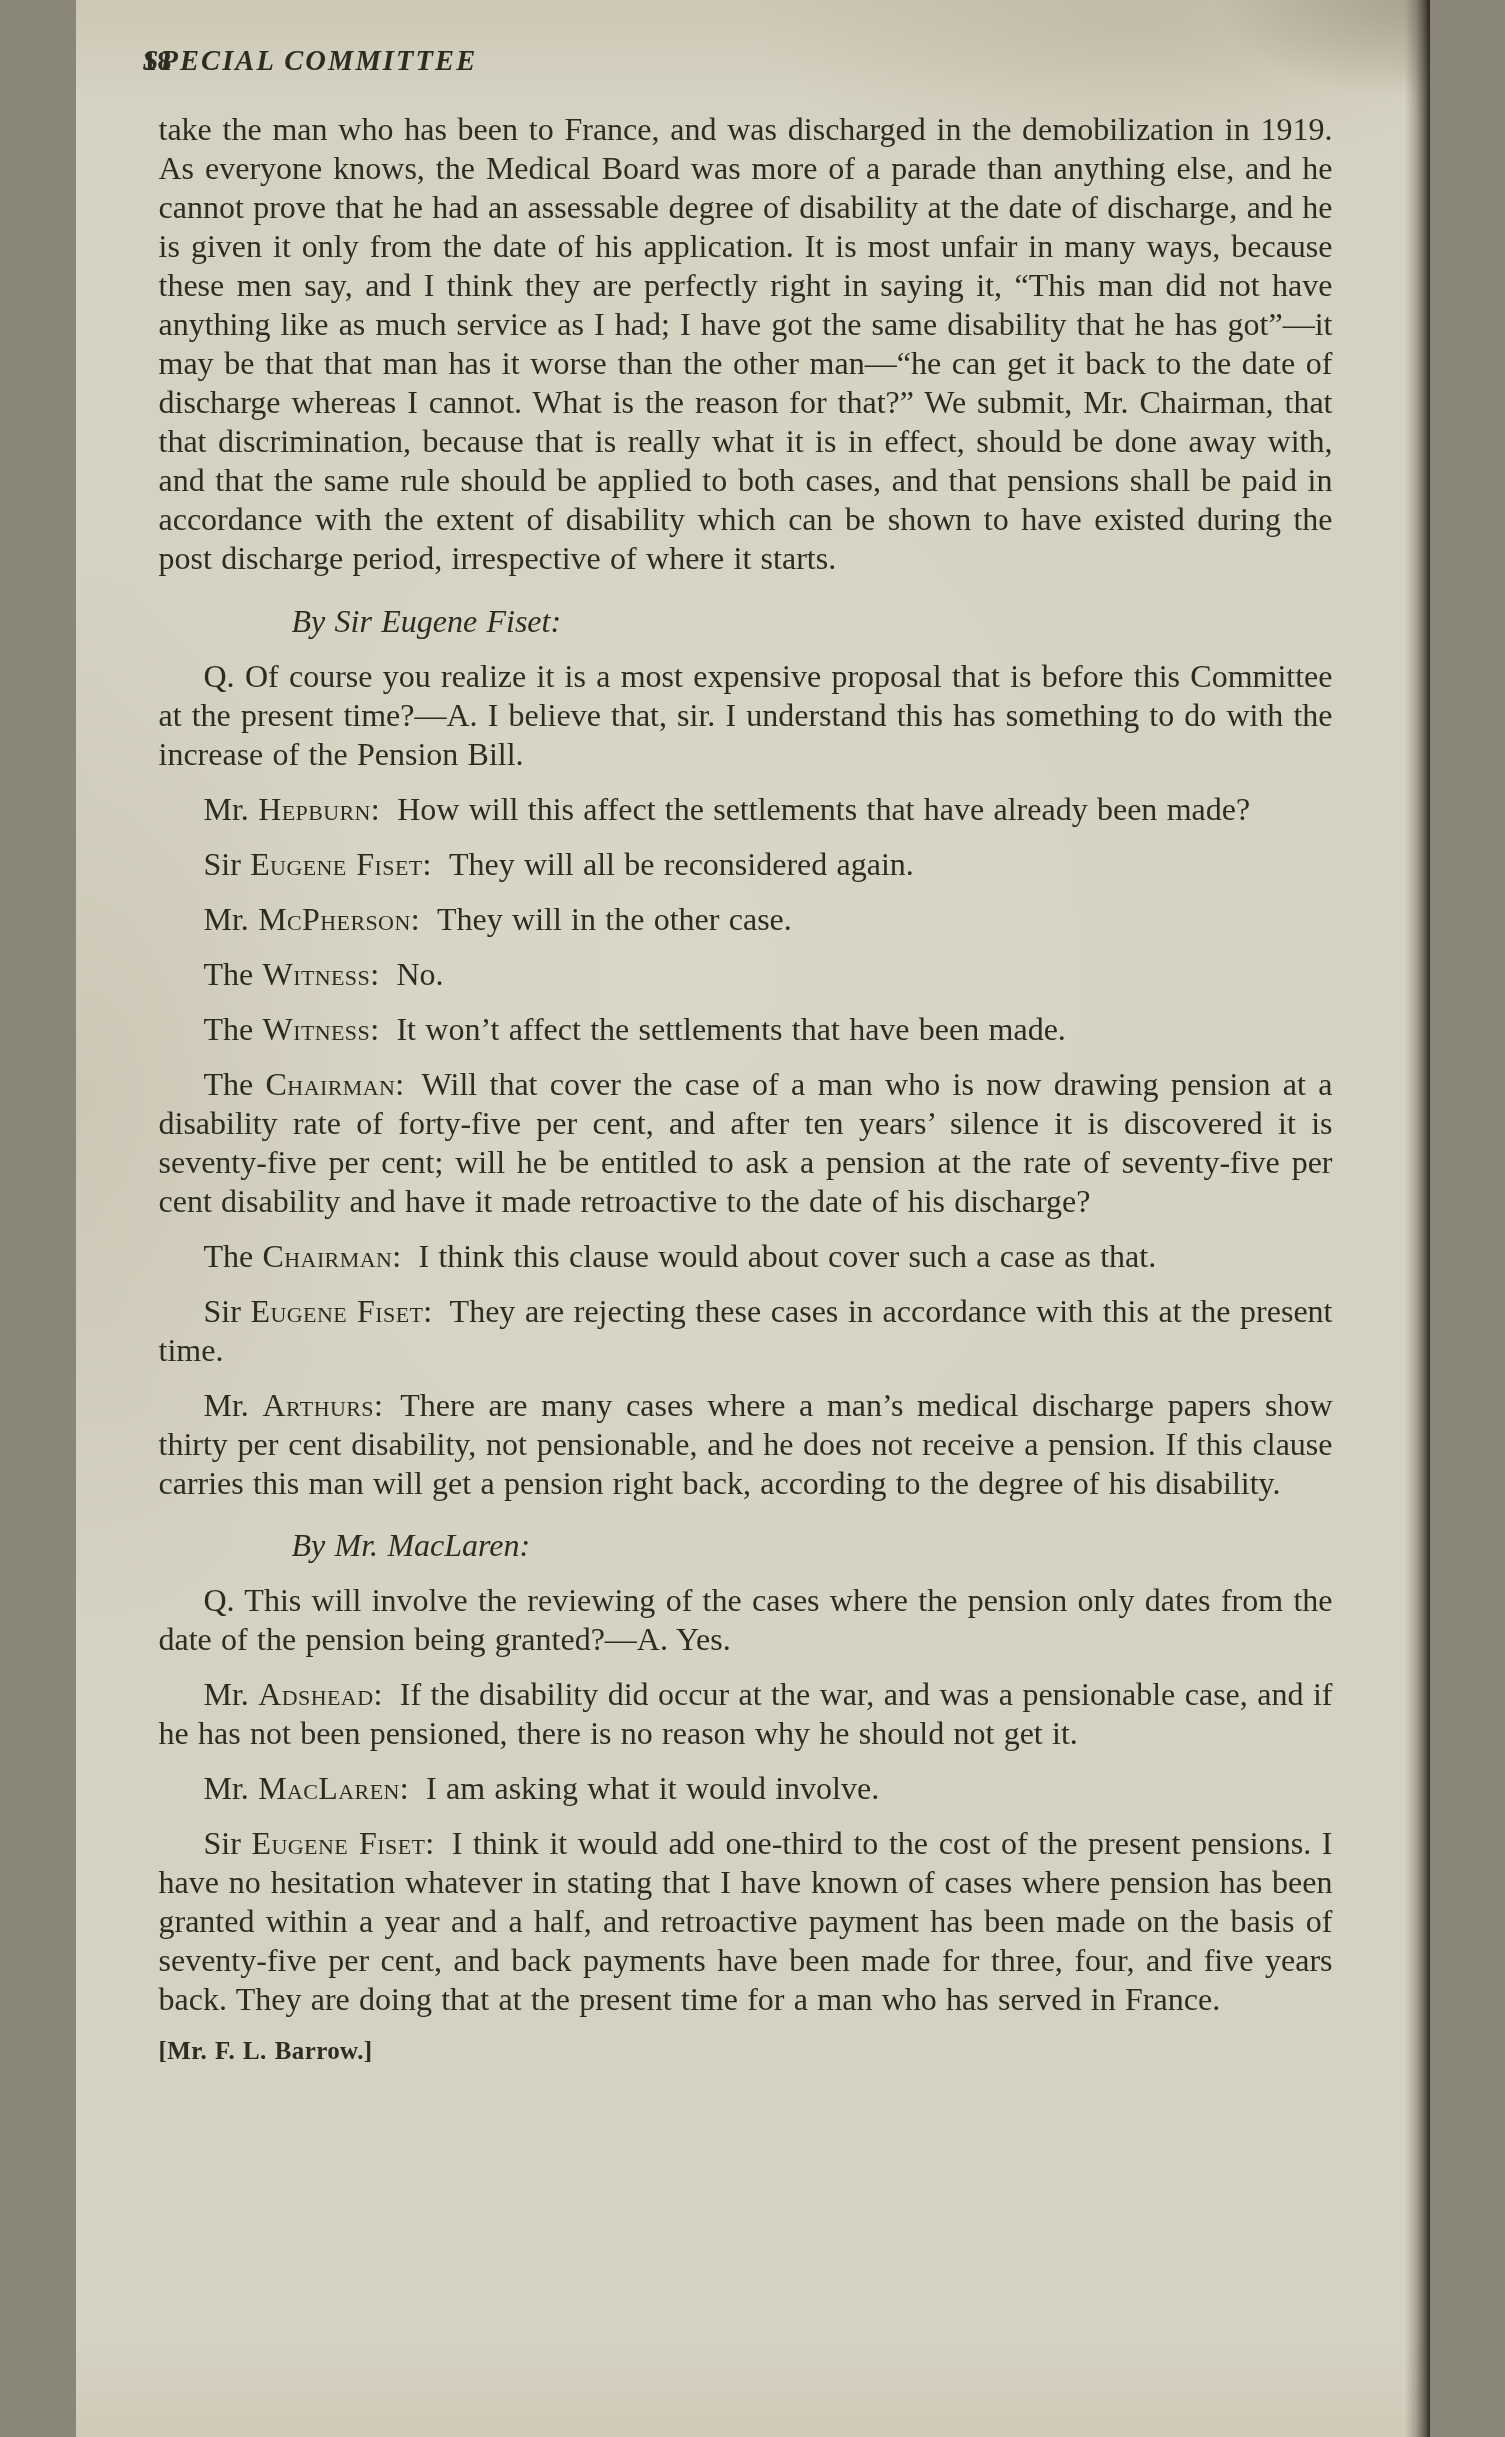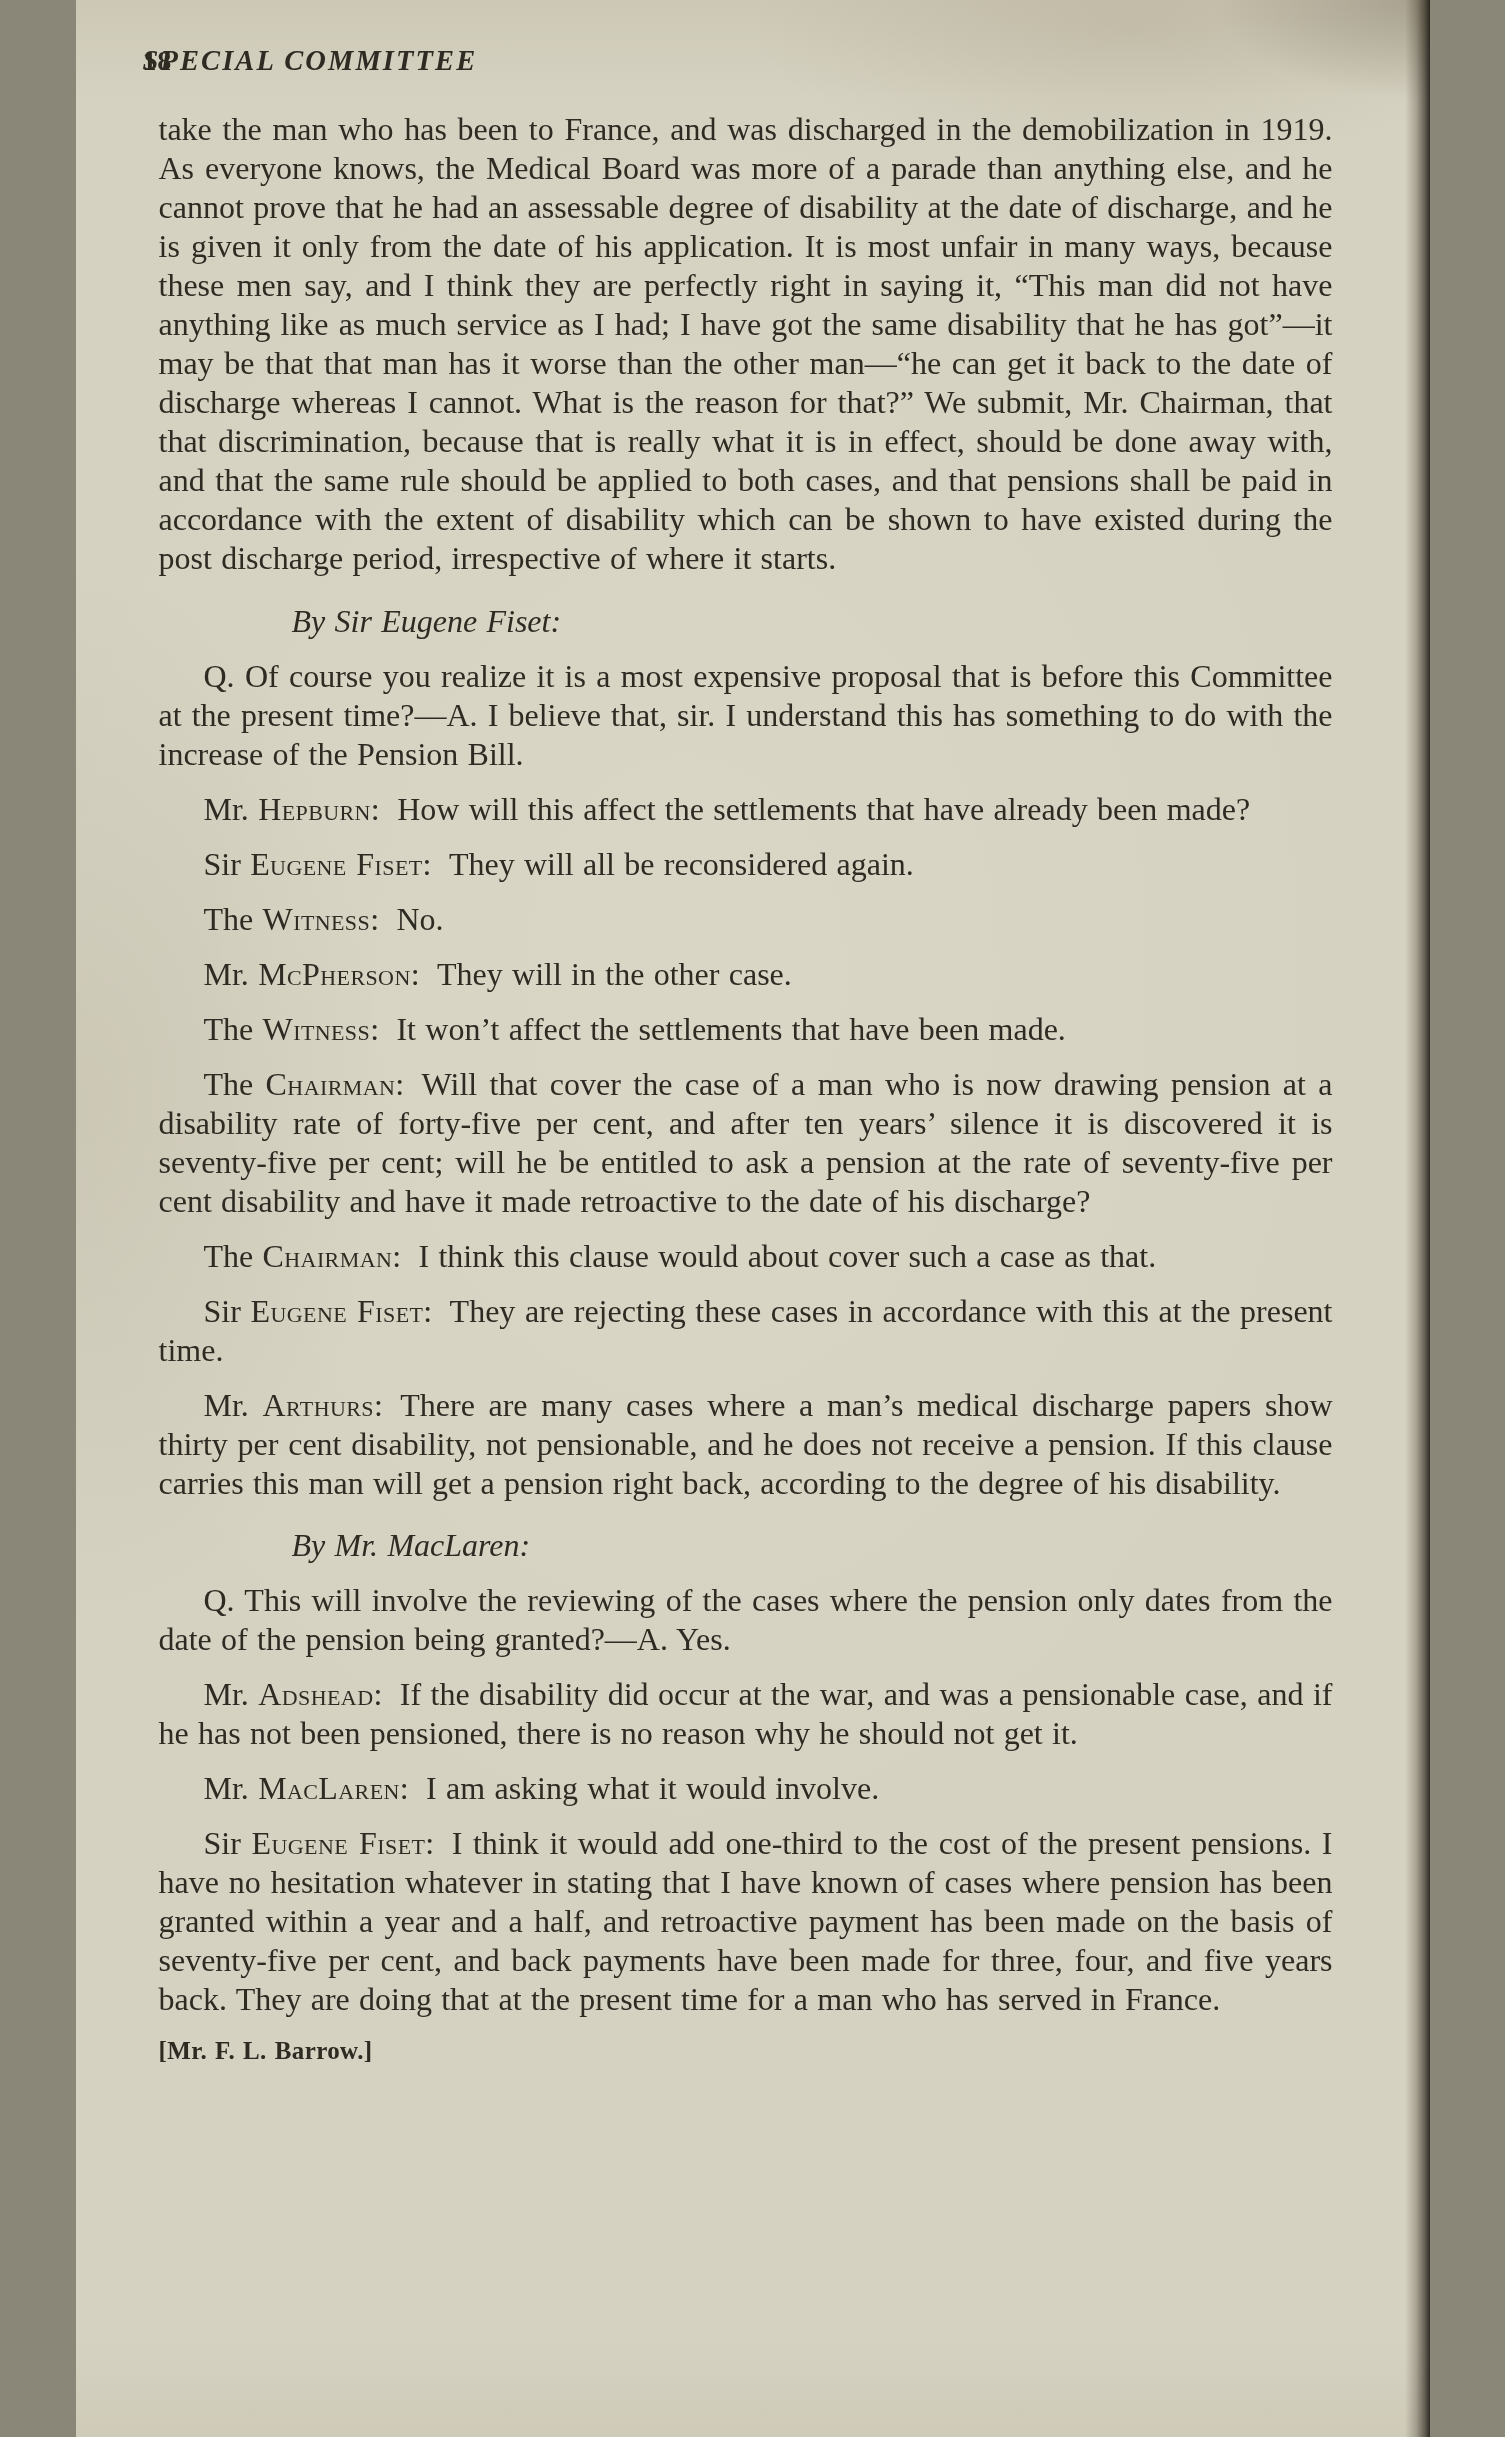--- a/index.html
+++ b/index.html
@@ -99,23 +99,23 @@
       <p class="opening">take the man who has been to France, and was discharged in the demobilization in 1919.  As everyone knows, the Medical Board was more of a parade than anything else, and he cannot prove that he had an assessable degree of disability at the date of discharge, and he is given it only from the date of his application. It is most unfair in many ways, because these men say, and I think they are perfectly right in saying it, “This man did not have anything like as much service as I had; I have got the same disability that he has got”—it may be that that man has it worse than the other man—“he can get it back to the date of discharge whereas I cannot.  What is the reason for that?”  We submit, Mr. Chairman, that that discrimination, because that is really what it is in effect, should be done away with, and that the same rule should be applied to both cases, and that pensions shall be paid in accordance with the extent of disability which can be shown to have existed during the post discharge period, irrespective of where it starts.</p>
 
       <p class="byline">By Sir Eugene Fiset:</p>
 
       <p class="qa">Q. Of course you realize it is a most expensive proposal that is before this Committee at the present time?—A. I believe that, sir.  I understand this has something to do with the increase of the Pension Bill.</p>
 
       <p class="speech"><span>Mr. </span><span class="speaker-sc">Hepburn:</span><span>How will this affect the settlements that have already been made?</span></p>
 
       <p class="speech"><span>Sir </span><span class="speaker-sc">Eugene Fiset:</span><span>They will all be reconsidered again.</span></p>
 
+      <p class="speech"><span>Mr. </span><span class="speaker-sc">McPherson:</span><span>They will in the other case.</span></p>
+
       <p class="speech"><span>The </span><span class="speaker-sc">Witness:</span><span>No.</span></p>
-
-      <p class="speech"><span>Mr. </span><span class="speaker-sc">McPherson:</span><span>They will in the other case.</span></p>
 
 
       <p class="speech"><span>The </span><span class="speaker-sc">Witness:</span><span>It won’t affect the settlements that have been made.</span></p>
 
       <p class="speech"><span>The </span><span class="speaker-sc">Chairman:</span><span>Will that cover the case of a man who is now drawing pension at a disability rate of forty-five per cent, and after ten years’ silence it is discovered it is seventy-five per cent; will he be entitled to ask a pension at the rate of seventy-five per cent disability and have it made retroactive to the date of his discharge?</span></p>
 
       <p class="speech"><span>The </span><span class="speaker-sc">Chairman:</span><span>I think this clause would about cover such a case as that.</span></p>
 
       <p class="speech"><span>Sir </span><span class="speaker-sc">Eugene Fiset:</span><span>They are rejecting these cases in accordance with this at the present time.</span></p>
 

